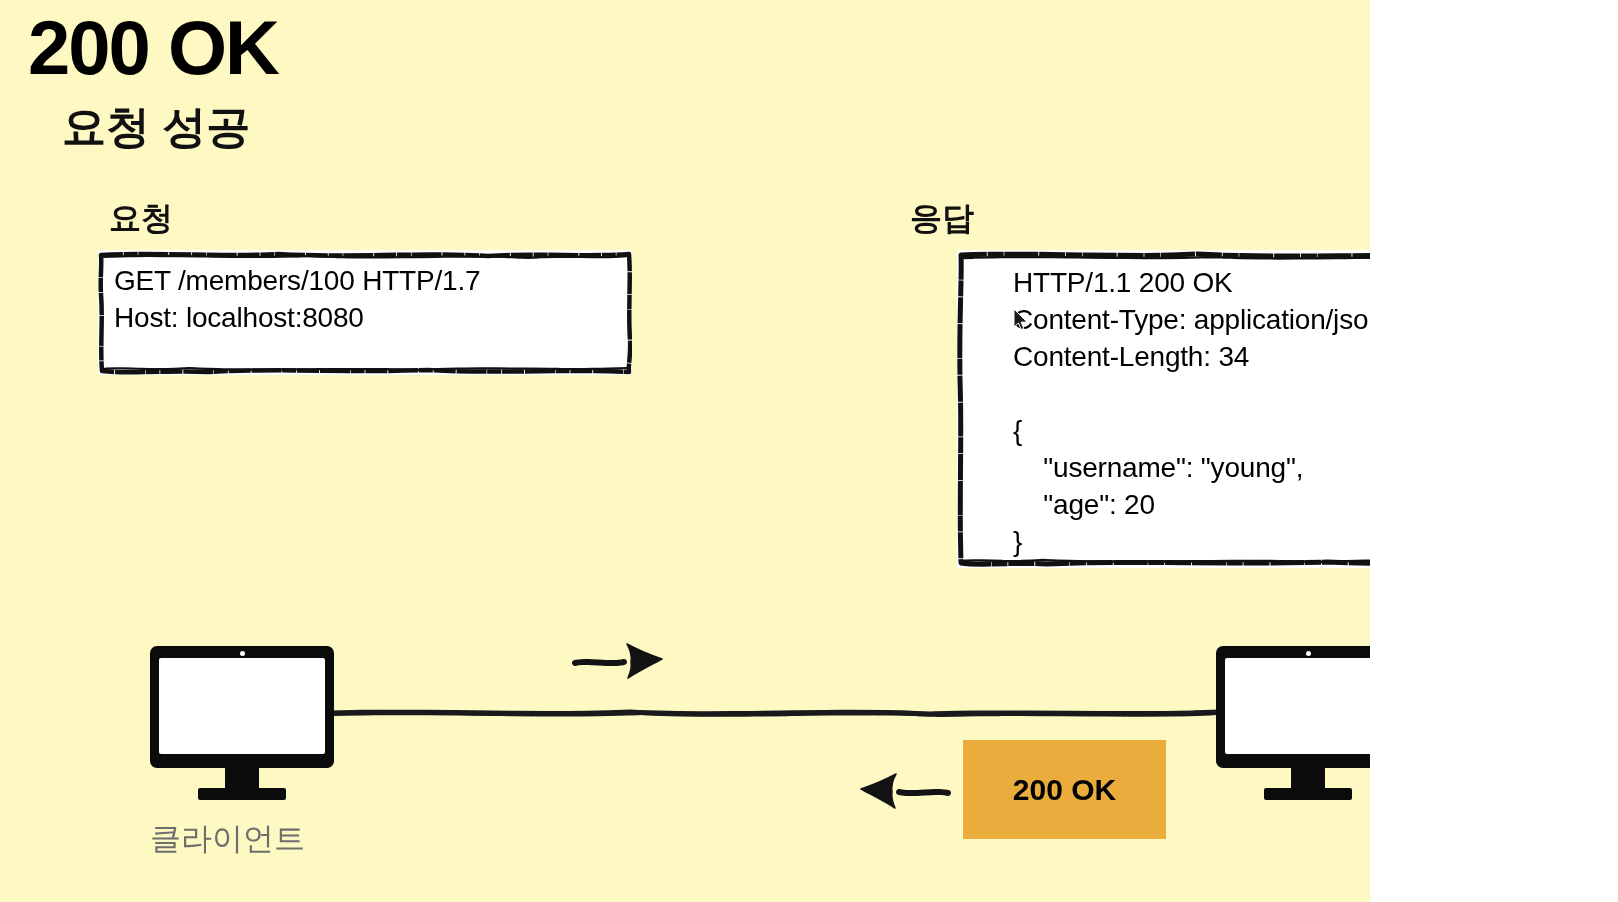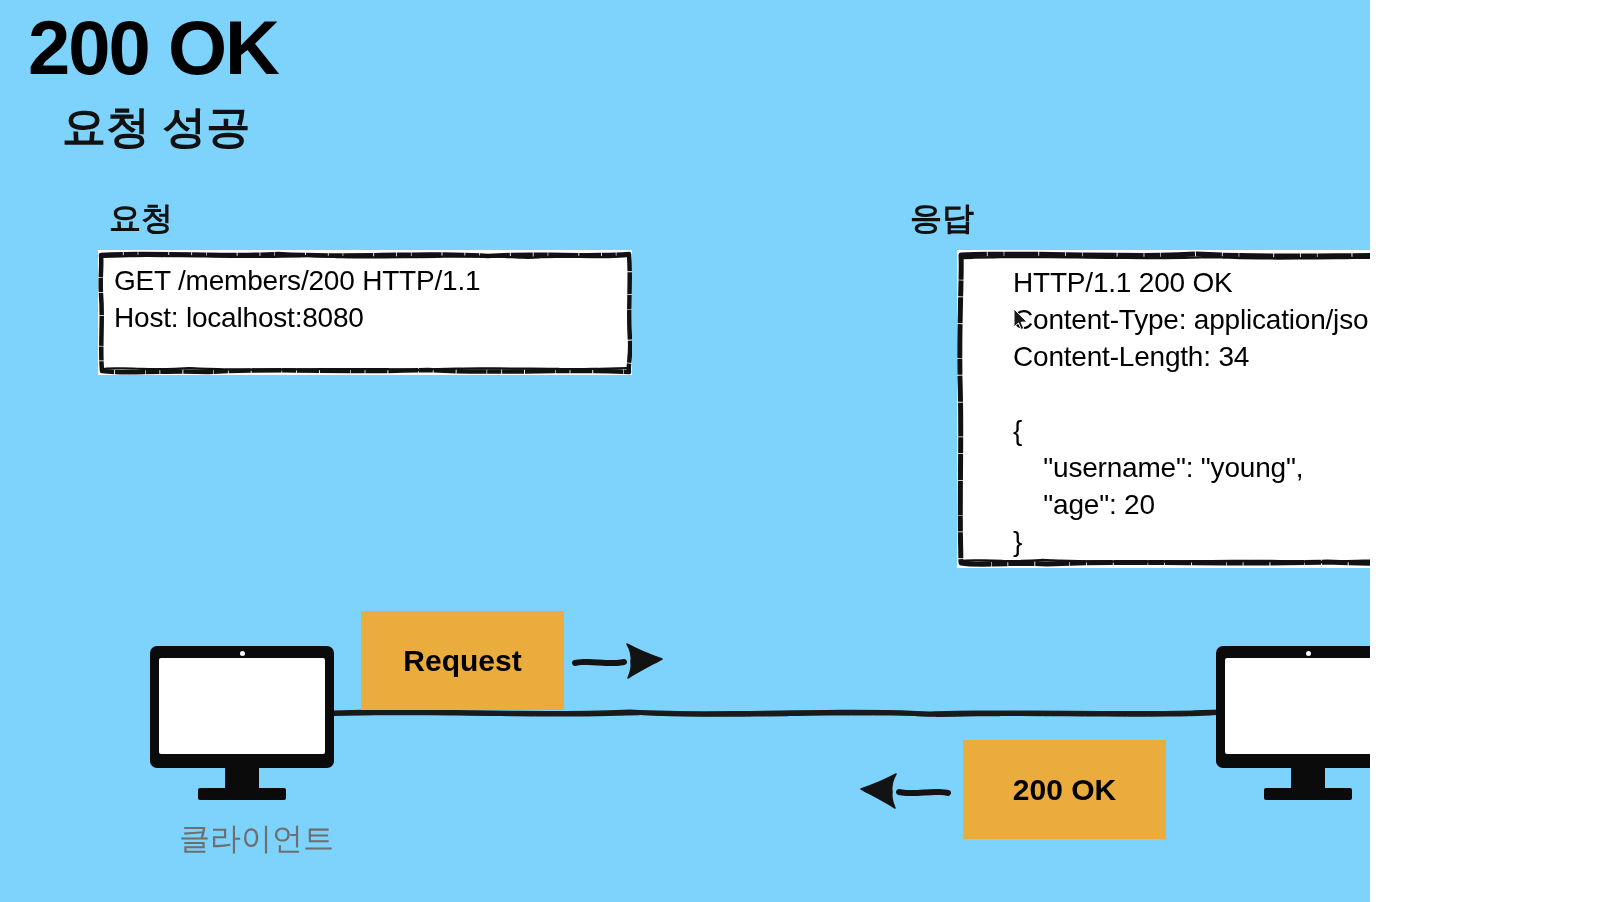--- a/index.html
+++ b/index.html
@@ -8,21 +8,21 @@
     background: #ffffff;
   }
   body {
     font-family: "Liberation Sans", "DejaVu Sans", sans-serif;
     -webkit-font-smoothing: antialiased;
   }
   #slide {
     position: relative;
     width: 1370px;
     height: 902px;
-    background: #7dd3fc;
+    background: #fef9c3;
     overflow: hidden;
   }
 
   
   .title {
     position: absolute;
     left: 28px;
     top: 8px;
     font-size: 76px;
     font-weight: 700;
@@ -134,21 +134,21 @@
   .monitor .cam { left: 50%; top: 5px; margin-left: -2.5px; }
   .monitor .neck { left: 50%; margin-left: -17px; top: 122px; width: 34px; height: 22px; }
   .monitor .foot { left: 50%; margin-left: -44px; top: 142px; width: 88px; height: 12px; }
 
   .node-label {
     position: absolute;
     font-size: 31px;
     font-weight: 400;
     color: #6e6e6e;
     white-space: nowrap;
-    text-align: right;
+    text-align: left;
   }
   #client-label { left: 150px; top: 818px; width: 184px; }
   #server-label { left: 1216px; top: 818px; width: 184px; }
 
   
   #wire {
     position: absolute;
     left: 330px;
     top: 706px;
     width: 890px;
@@ -208,21 +208,21 @@
 
   <div class="msgbox" id="request-box">
     <svg class="sketch-frame" viewBox="0 0 534 125" preserveAspectRatio="none">
       <path d="M3,5 C60,2 120,7 180,4 C250,8 320,2 390,6 C440,3 490,7 531,4
                C533,30 530,60 532,90 C533,104 530,116 531,122
                C470,119 400,124 330,120 C260,123 180,118 110,122 C70,120 30,124 4,121
                C2,96 5,70 3,44 C2,28 4,14 3,5 Z" fill="none" stroke="#111111" stroke-width="4.5" stroke-linejoin="round" stroke-dasharray="22 0.8 14 0.6 30 0.9"></path>
       <path d="M5,7 C70,4 140,9 210,6 C290,10 360,4 430,8 C470,5 505,9 529,6
                M529,118 C460,121 390,116 320,120 C240,117 160,122 90,118 C60,121 25,117 5,119" fill="none" stroke="#111111" stroke-width="2.2" stroke-linecap="round" stroke-dasharray="9 1 17 1.2 5 0.9"></path>
     </svg>
-    <div class="msgtext">GET /members/200 HTTP/1.1
+    <div class="msgtext">GET /members/100 HTTP/1.7
 Host: localhost:8080</div>
   </div>
 
   <div class="caption" id="caption-response">응답</div>
 
   <div class="msgbox" id="response-box">
     <svg class="sketch-frame" viewBox="0 0 633 318" preserveAspectRatio="none">
       <path d="M4,5 C80,2 160,8 240,4 C330,9 420,3 510,7 C560,4 605,8 630,5
                C632,60 629,120 631,180 C632,240 629,290 630,314
                C550,311 460,316 370,312 C280,315 180,310 90,314 C55,312 22,316 4,313
@@ -259,23 +259,20 @@
   <div class="node-label" id="client-label">클라이언트</div>
 
   <div class="monitor" id="server-monitor">
     <div class="bezel"></div>
     <div class="screen"></div>
     <div class="cam"></div>
     <div class="neck"></div>
     <div class="foot"></div>
   </div>
 
-  <div class="tag" id="tag-request">
-    <span>Request</span>
-  </div>
   <div class="tag" id="tag-response">
     <span>200 OK</span>
   </div>
 
   <svg class="arrow" id="arrow-right" viewBox="0 0 96 44">
     <path d="M3,25 C18,22 34,27 52,24" fill="none" stroke="#131313" stroke-width="6" stroke-linecap="round" stroke-dasharray="7 1.4 4 1.1 9 1.3"></path>
     <path d="M55,6 C66,12 78,17 90,21 C79,27 67,33 56,40 C59,33 60,29 59,24 C60,17 58,11 55,6 Z" fill="#131313" stroke="#131313" stroke-width="1.5" stroke-linejoin="round"></path>
   </svg>
 
   <svg class="arrow" id="arrow-left" viewBox="0 0 96 44">

